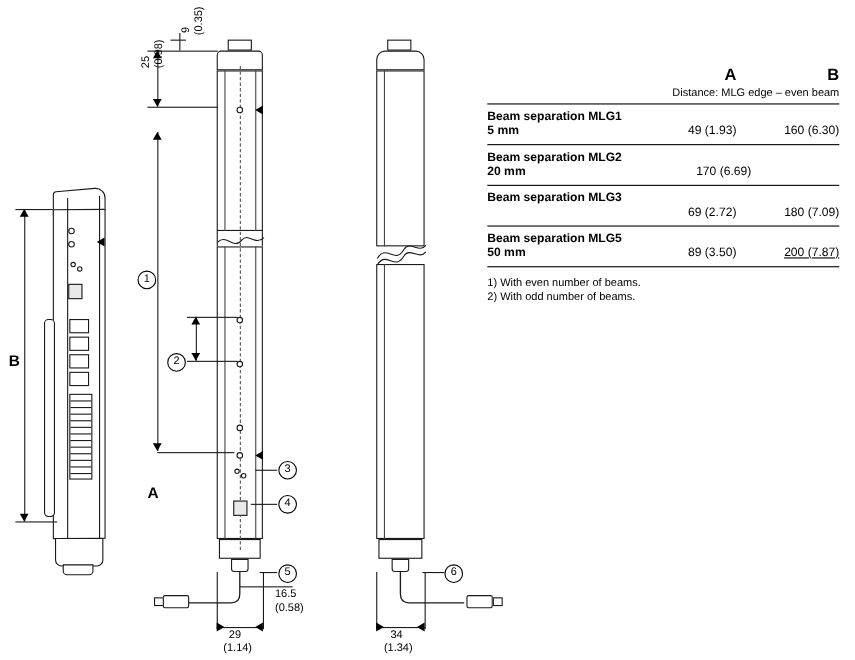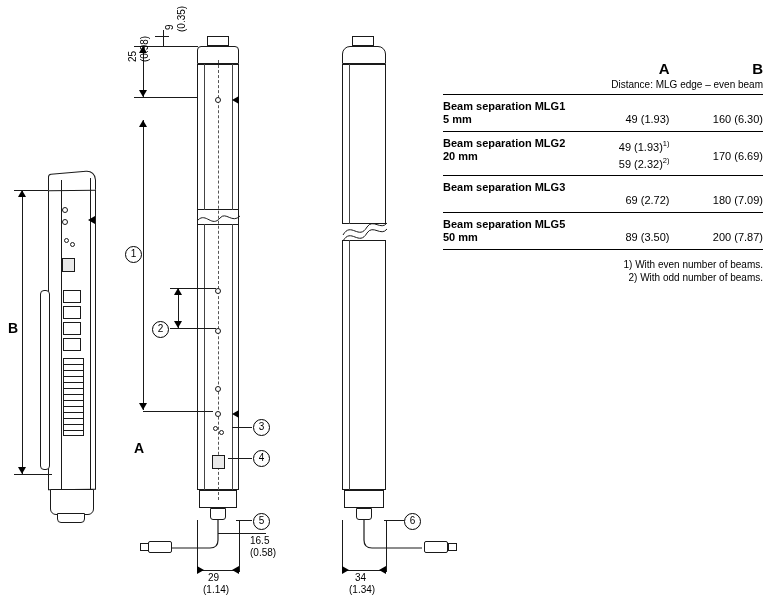--- a/index.html
+++ b/index.html
@@ -115,21 +115,21 @@
     padding: 5px 0 5px 0;
   }
   .tbl-c1 { width: 160px; font-weight: bold; font-size: 11px; line-height: 13px; }
   .tbl-c2 { width: 80px; text-align: right; font-size: 11px; line-height: 13px; padding-right: 18px; }
   .tbl-c3 { width: 80px; text-align: right; font-size: 11px; line-height: 13px; }
   .hdr-letters { display: flex; }
   .hdr-letters .sp { width: 160px; }
   .hdr-letters .a { width: 80px; text-align: right; padding-right: 18px; font-weight: bold; font-size: 15px; }
   .hdr-letters .b { width: 80px; text-align: right; font-weight: bold; font-size: 15px; }
   .dist-note { text-align: right; font-size: 10px; padding: 2px 0 4px 0; }
-  .foot-note { font-size: 10px; line-height: 13px; text-align: right; }
+  .foot-note { font-size: 10px; line-height: 13px; }
   .sup { font-size: 7.5px; vertical-align: super; }
 </style>
 </head>
 <body>
 
 <div class="page">
 
   <div>
 
     <div class="body-outline" style="left:48px; top:172px; width:48px; height:22px; border-radius:3px 10px 0 0; transform: skewY(-5deg);"></div>
@@ -323,24 +323,20 @@
       <div class="tbl-c3" style="padding-top:13px;">160 (6.30)</div>
     </div>
 
     <div class="tbl-rule"></div>
 
     <div class="tbl-row">
       <div class="tbl-c1">
         <div>Beam separation MLG2</div>
         <div>20 mm</div>
       </div>
-      <div class="tbl-c2">
-        <div><span>49 (1.93)</span><span class="sup">1)</span></div>
-        <div><span>59 (2.32)</span><span class="sup">2)</span></div>
-      </div>
       <div class="tbl-c3" style="padding-top:13px;">170 (6.69)</div>
     </div>
 
     <div class="tbl-rule"></div>
 
     <div class="tbl-row">
       <div class="tbl-c1">
         <div>Beam separation MLG3</div>
       </div>
       <div class="tbl-c2" style="padding-top:13px;">69 (2.72)</div>
@@ -348,21 +344,21 @@
     </div>
 
     <div class="tbl-rule"></div>
 
     <div class="tbl-row">
       <div class="tbl-c1">
         <div>Beam separation MLG5</div>
         <div>50 mm</div>
       </div>
       <div class="tbl-c2" style="padding-top:13px;">89 (3.50)</div>
-      <div class="tbl-c3" style="padding-top:13px;">200 (7.87)</div>
+      <div class="tbl-c3" style="padding-top:13px;text-decoration:underline;">200 (7.87)</div>
     </div>
 
     <div class="tbl-rule"></div>
 
     <div class="foot-note" style="padding-top:8px;">1) With even number of beams.</div>
     <div class="foot-note">2) With odd number of beams.</div>
   </div>
 
 </div>
 

